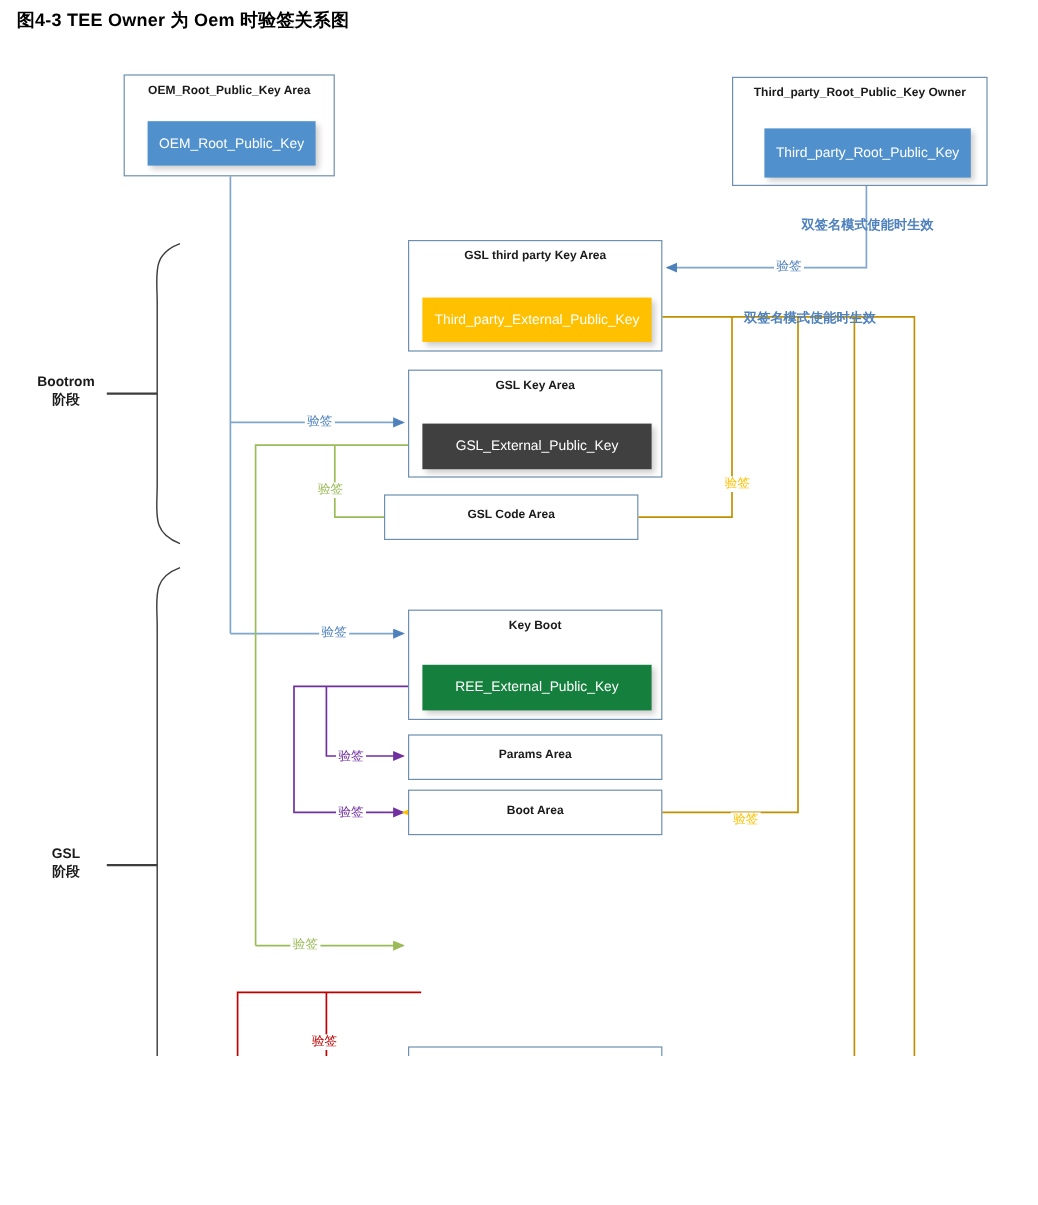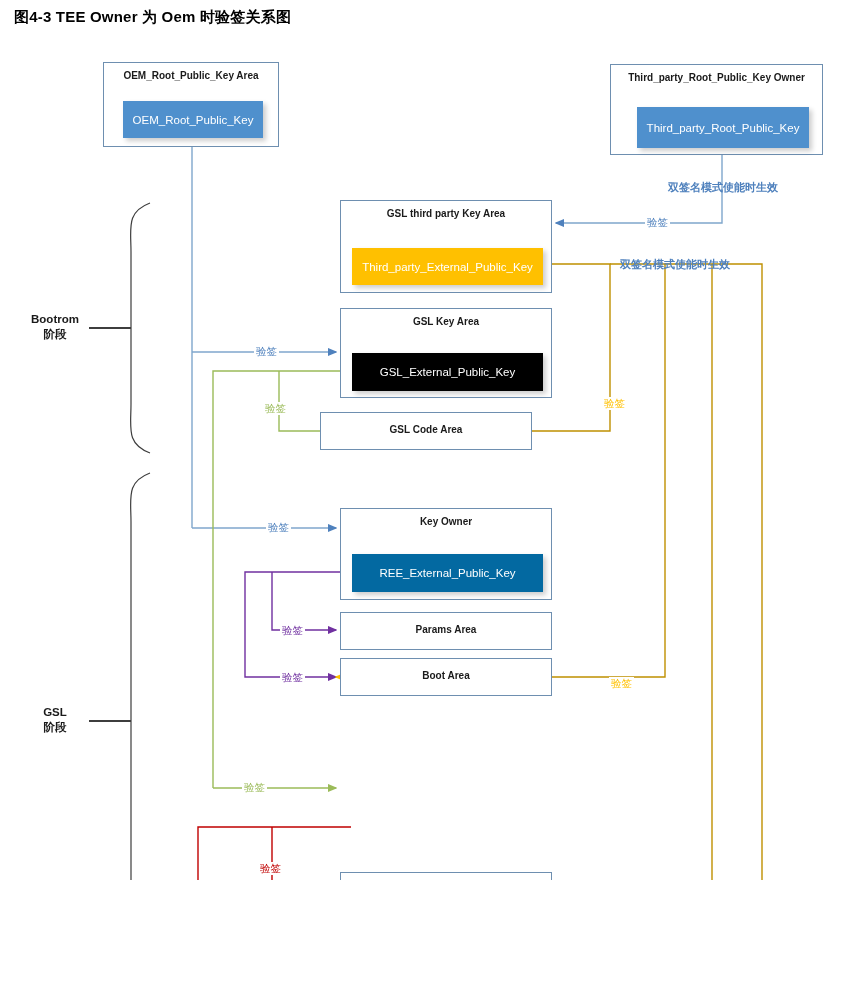--- a/index.html
+++ b/index.html
@@ -12,22 +12,22 @@
 
   svg#wires{position:absolute;left:0;top:0;width:865px;height:1004px;}
 
   .area-box{position:absolute;box-sizing:border-box;border:1px solid #6E8FB0;background:#ffffff;}
   .area-title{position:absolute;left:0;right:0;top:7px;text-align:center;
               font-size:10px;font-weight:bold;color:#1a1a1a;}
   .key-chip{position:absolute;box-sizing:border-box;display:flex;align-items:center;justify-content:center;
             color:#ffffff;font-size:11.5px;box-shadow:3px 3px 5px rgba(0,0,0,.20);}
   .chip-blue{background:#4F90CD;}
   .chip-yellow{background:#FFC000;}
-  .chip-green{background:#000000;}
-  .chip-purple{background:#0369a1;}
+  .chip-green{background:#404040;}
+  .chip-purple{background:#15803d;}
   .chip-red{background:#C00000;}
 
   .edge-label{position:absolute;font-size:10.5px;background:#ffffff;padding:0 2px;white-space:nowrap;line-height:13px;}
   .lbl-blue{color:#4F81BD;}
   .lbl-green{color:#9BBB59;}
   .lbl-purple{color:#7030A0;}
   .lbl-red{color:#C00000;}
   .lbl-yellow{color:#FFC000;}
   .lbl-note{position:absolute;font-size:11px;font-weight:bold;color:#4F81BD;white-space:nowrap;background:transparent;}
 
@@ -121,21 +121,21 @@
   <div class="area-box" style="left:340px;top:308px;width:212px;height:90px;padding-left:40px;">
     <div class="area-title">GSL Key Area</div>
     <div class="key-chip chip-green" style="left:11px;top:44px;width:191px;height:38px;">GSL_External_Public_Key</div>
   </div>
 
   <div class="area-box" style="left:320px;top:412px;width:212px;height:38px;">
     <div class="area-title" style="top:11px;">GSL Code Area</div>
   </div>
 
   <div class="area-box" style="left:340px;top:508px;width:212px;height:92px;">
-    <div class="area-title">Key Owner</div>
+    <div class="area-title">Key Boot</div>
     <div class="key-chip chip-purple" style="left:11px;top:45px;width:191px;height:38px;">REE_External_Public_Key</div>
   </div>
 
   <div class="area-box" style="left:340px;top:612px;width:212px;height:38px;">
     <div class="area-title" style="top:11px;">Params Area</div>
   </div>
 
   <div class="area-box" style="left:340px;top:658px;width:212px;height:38px;">
     <div class="area-title" style="top:11px;">Boot Area</div>
   </div>

